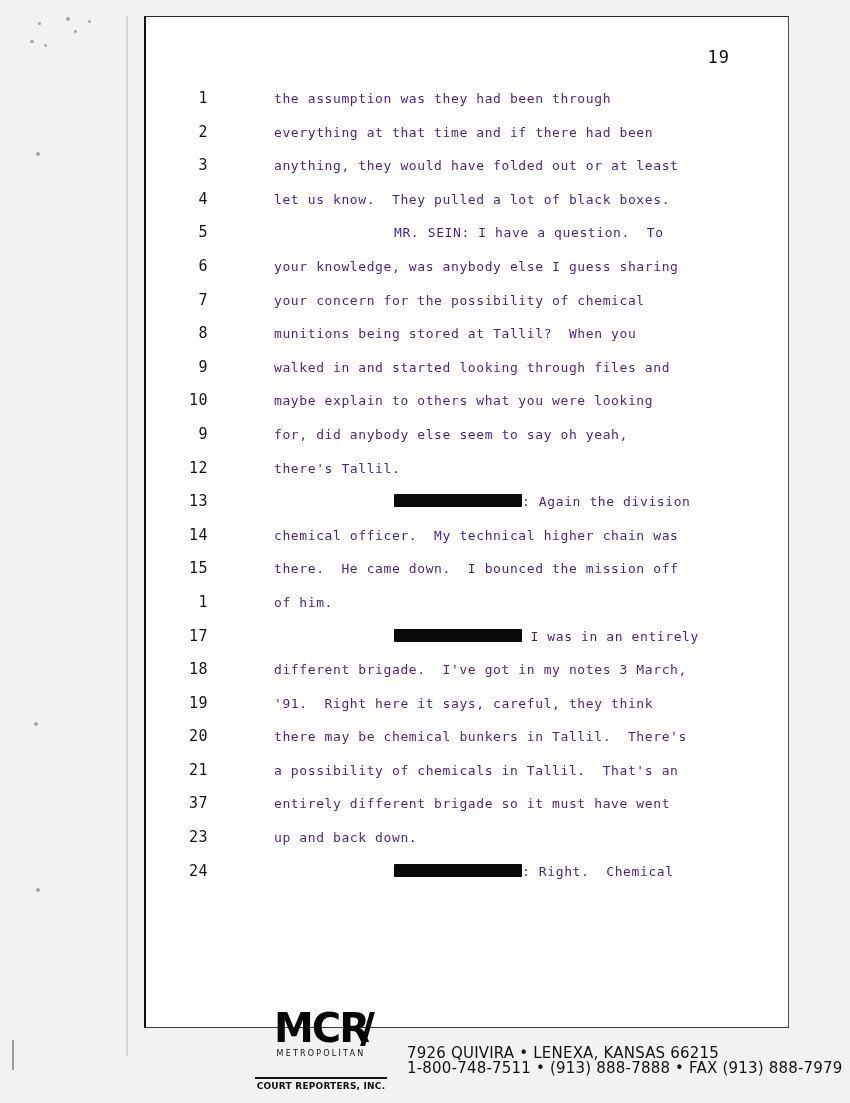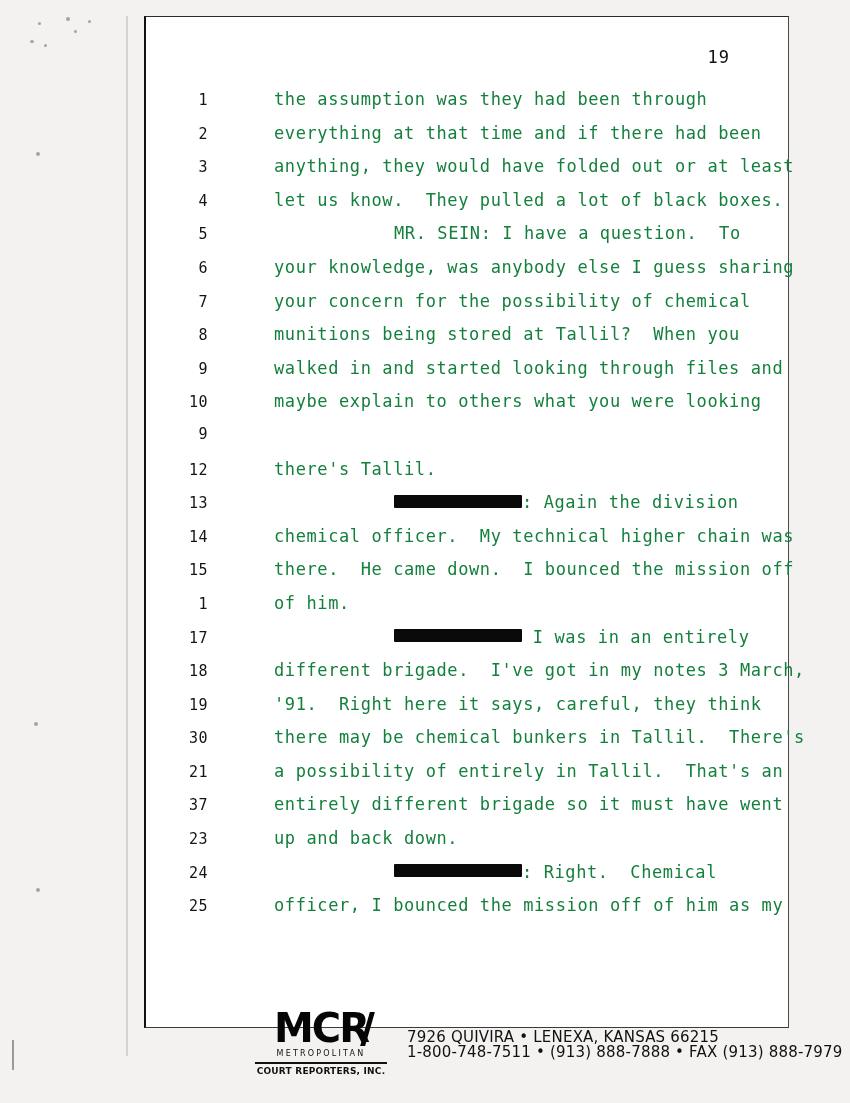--- a/index.html
+++ b/index.html
@@ -71,22 +71,22 @@
     width: 62px;
     text-align: right;
     padding-right: 8px;
     font-size: 15px;
     color: #141414;
     flex: 0 0 auto;
     letter-spacing: .5px;
   }
 
   .line-text {
-    font-size: 17px;
-    color: #15803d;
+    font-size: 13px;
+    color: #4c1d95;
     white-space: pre;
     letter-spacing: 0.6px;
     flex: 1 1 auto;
   }
 
   .indent1 { padding-left: 58px; }
   .indent2 { padding-left: 178px; }
 
   
   .redact {
@@ -99,21 +99,21 @@
     top: -2px;
   }
 
   
   .footer {
     position: absolute;
     left: 255px;
     top: 1008px;
     width: 520px;
     display: flex;
-    align-items: flex-start;
+    align-items: center;
   }
   .logo {
     width: 132px;
     flex: 0 0 auto;
     text-align: center;
   }
   .logo-mark {
     font-family: "DejaVu Sans", sans-serif;
     font-weight: 700;
     font-size: 40px;
@@ -140,21 +140,21 @@
     margin-top: 1px;
   }
   .logo-sub2 {
     font-family: "DejaVu Sans", sans-serif;
     font-size: 9px;
     font-weight: 700;
     letter-spacing: .2px;
     color: #111;
     border-top: 2px solid #111;
     padding-top: 2px;
-    margin-top: 4px;
+    margin-top: 19px;
   }
   .contact {
     padding-left: 20px;
     padding-top: 22px;
     font-family: "DejaVu Sans", sans-serif;
     font-size: 15px;
     line-height: 15px;
     color: #111;
     letter-spacing: .2px;
     white-space: nowrap;
@@ -221,20 +221,21 @@
       <div class="line">
         <div class="line-no">9</div>
         <div class="line-text indent1">walked in and started looking through files and</div>
       </div>
       <div class="line">
         <div class="line-no">10</div>
         <div class="line-text indent1">maybe explain to others what you were looking</div>
       </div>
       <div class="line">
         <div class="line-no">9</div>
+        <div class="line-text indent1">for, did anybody else seem to say oh yeah,</div>
       </div>
       <div class="line">
         <div class="line-no">12</div>
         <div class="line-text indent1">there's Tallil.</div>
       </div>
       <div class="line">
         <div class="line-no">13</div>
         <div class="line-text indent2"><span class="redact" style="width: 128px;"></span><span>: Again the division</span></div>
       </div>
       <div class="line">
@@ -255,42 +256,38 @@
       </div>
       <div class="line">
         <div class="line-no">18</div>
         <div class="line-text indent1">different brigade.  I've got in my notes 3 March,</div>
       </div>
       <div class="line">
         <div class="line-no">19</div>
         <div class="line-text indent1">'91.  Right here it says, careful, they think</div>
       </div>
       <div class="line">
-        <div class="line-no">30</div>
+        <div class="line-no">20</div>
         <div class="line-text indent1">there may be chemical bunkers in Tallil.  There's</div>
       </div>
       <div class="line">
         <div class="line-no">21</div>
-        <div class="line-text indent1">a possibility of entirely in Tallil.  That's an</div>
+        <div class="line-text indent1">a possibility of chemicals in Tallil.  That's an</div>
       </div>
       <div class="line">
         <div class="line-no">37</div>
         <div class="line-text indent1">entirely different brigade so it must have went</div>
       </div>
       <div class="line">
         <div class="line-no">23</div>
         <div class="line-text indent1">up and back down.</div>
       </div>
       <div class="line">
         <div class="line-no">24</div>
         <div class="line-text indent2"><span class="redact" style="width: 128px;"></span><span>: Right.  Chemical</span></div>
-      </div>
-      <div class="line">
-        <div class="line-no">25</div>
-        <div class="line-text indent1">officer, I bounced the mission off of him as my</div>
       </div>
     </div>
 
 </div>
 
 <div class="footer">
   <div class="logo">
     <div class="logo-mark">
       <span>MCR</span>
       <span class="slash"></span>

